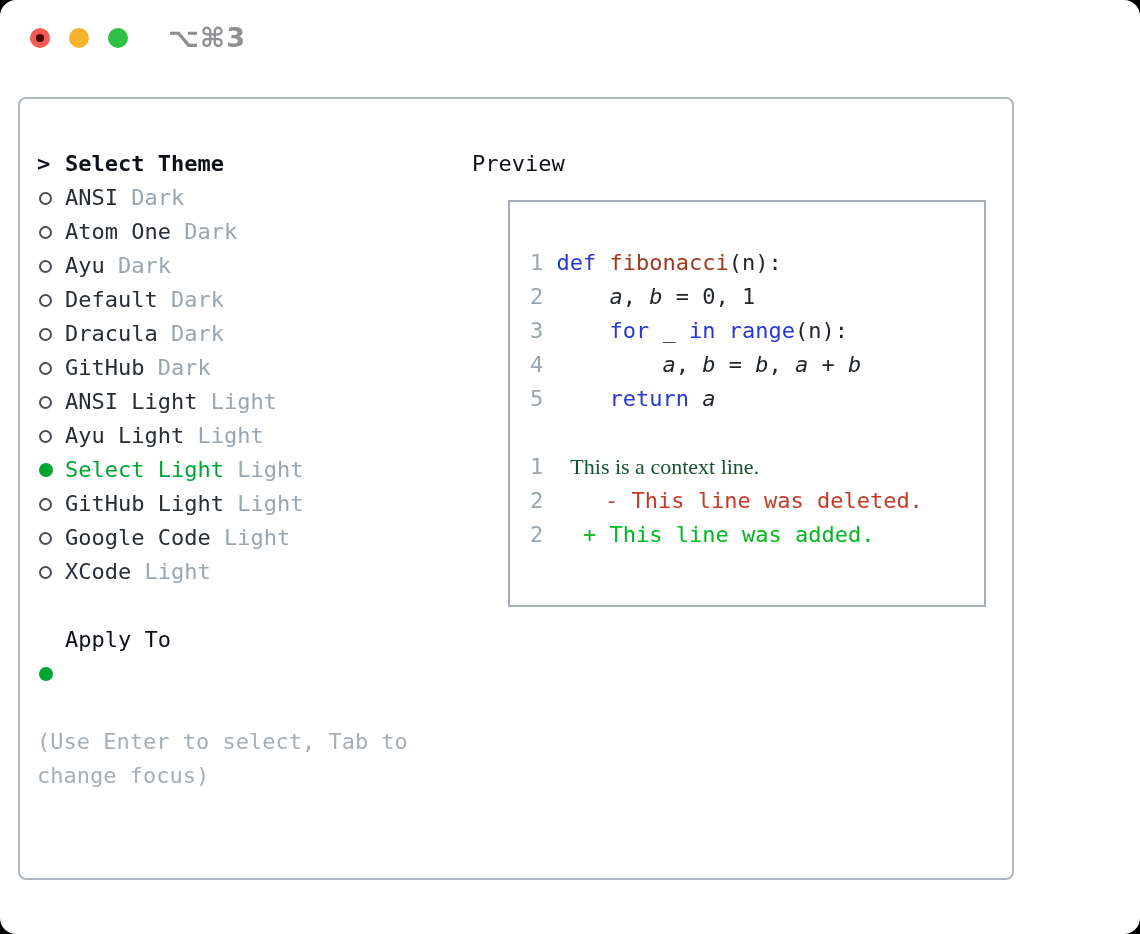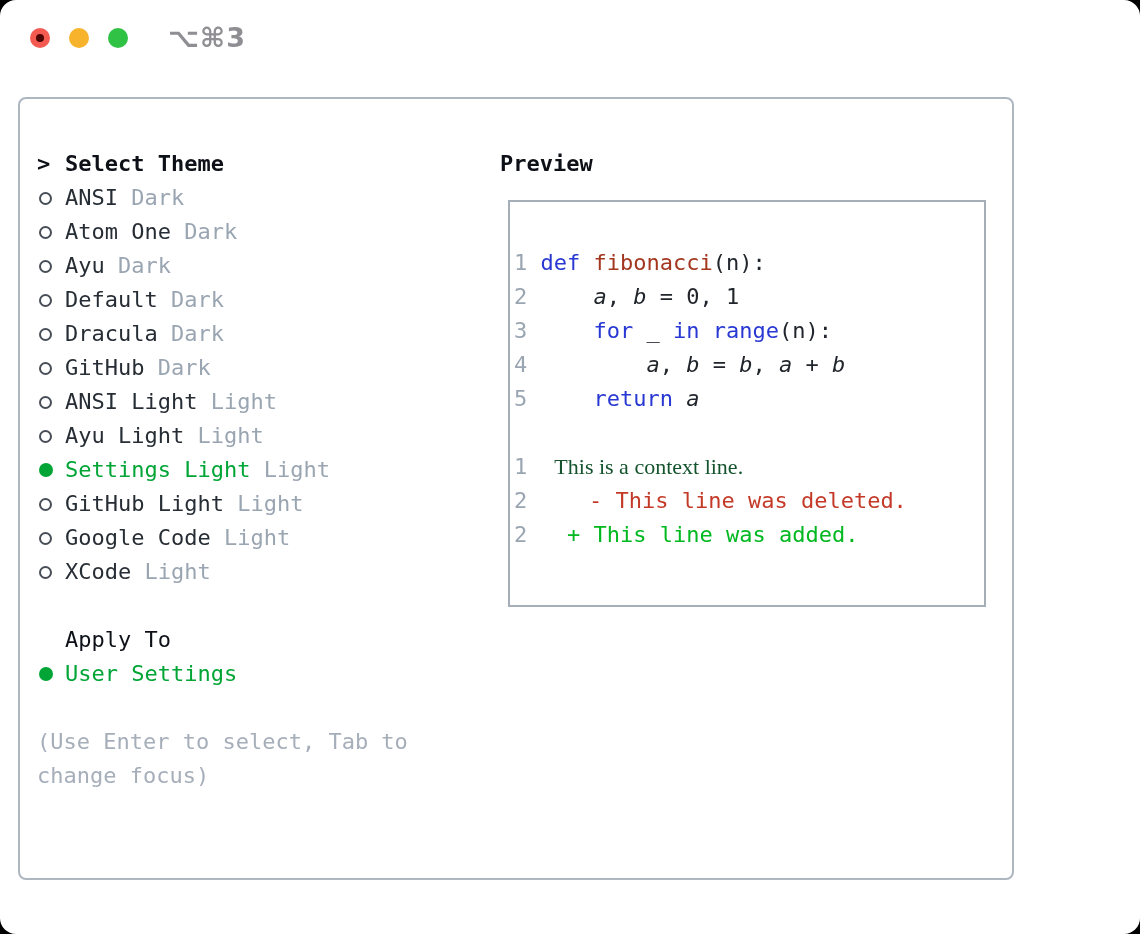--- a/index.html
+++ b/index.html
@@ -45,29 +45,29 @@
   .name{color:#272d34;}
   .selected .name{color:#00a536;}
   .tag{color:#9aa5b2;margin-left:1ch;}
   .apply-title{margin-left:28px;height:34px;line-height:34px;color:#0d1117;}
   .spacer{height:34px;}
   .hint{
     margin-top:34px;width:30ch;color:#a6aeba;line-height:34px;white-space:normal;
   }
   
   .preview-title{
-    position:absolute;left:480px;top:48px;height:34px;line-height:34px;
-    font-size:22px;font-weight:700;color:#0d1117;
+    position:absolute;left:452px;top:48px;height:34px;line-height:34px;
+    font-size:22px;font-weight:400;color:#0d1117;
   }
   .preview-box{
     position:absolute;left:488px;top:101px;width:478px;height:407px;
     border:2px solid #a6aeb8;box-sizing:border-box;background:#fff;
   }
   #code{
-    margin:0;padding:44px 0 0 4px;
+    margin:0;padding:44px 0 0 20px;
     font-family:"DejaVu Sans Mono", monospace;
     font-size:22px;line-height:34px;
   }
   .cl{height:34px;white-space:pre;}
   .ln{display:inline-block;width:1ch;color:#9aa5b2;}
   .tk-plain{color:#21262c;}
   .tk-keyword{color:#2838d2;}
   .tk-function{color:#a3361f;}
   .tk-var{color:#21262c;font-style:italic;}
   .tk-context{color:#14532d;font-family:Liberation Serif, serif;}
@@ -96,32 +96,32 @@
 
       <div id="theme-list">
           <div class="row"><span class="marker"><span class="radio"></span></span><span class="name">ANSI</span><span class="tag">Dark</span></div>
           <div class="row"><span class="marker"><span class="radio"></span></span><span class="name">Atom One</span><span class="tag">Dark</span></div>
           <div class="row"><span class="marker"><span class="radio"></span></span><span class="name">Ayu</span><span class="tag">Dark</span></div>
           <div class="row"><span class="marker"><span class="radio"></span></span><span class="name">Default</span><span class="tag">Dark</span></div>
           <div class="row"><span class="marker"><span class="radio"></span></span><span class="name">Dracula</span><span class="tag">Dark</span></div>
           <div class="row"><span class="marker"><span class="radio"></span></span><span class="name">GitHub</span><span class="tag">Dark</span></div>
           <div class="row"><span class="marker"><span class="radio"></span></span><span class="name">ANSI Light</span><span class="tag">Light</span></div>
           <div class="row"><span class="marker"><span class="radio"></span></span><span class="name">Ayu Light</span><span class="tag">Light</span></div>
-          <div class="row selected"><span class="marker"><span class="radio on"></span></span><span class="name">Settings Light</span><span class="tag">Light</span></div>
+          <div class="row selected"><span class="marker"><span class="radio on"></span></span><span class="name">Select Light</span><span class="tag">Light</span></div>
           <div class="row"><span class="marker"><span class="radio"></span></span><span class="name">GitHub Light</span><span class="tag">Light</span></div>
           <div class="row"><span class="marker"><span class="radio"></span></span><span class="name">Google Code</span><span class="tag">Light</span></div>
           <div class="row"><span class="marker"><span class="radio"></span></span><span class="name">XCode</span><span class="tag">Light</span></div>
         </div>
 
       <div class="spacer"></div>
 
       <div class="apply-title">Apply To</div>
 
       <div id="apply-list">
-          <div class="row selected"><span class="marker"><span class="radio on"></span></span><span class="name">User Settings</span></div>
+          <div class="row selected"><span class="marker"><span class="radio on"></span></span></div>
         </div>
 
       <div class="hint">(Use Enter to select, Tab to change focus)</div>
     </div>
 
     <div class="preview-title">Preview</div>
 
     <div class="preview-box">
       <pre id="code"><div class="cl"><span class="ln">1</span><span class="tk-plain"> </span><span class="tk-keyword">def</span><span class="tk-plain"> </span><span class="tk-function">fibonacci</span><span class="tk-plain">(n):</span></div><div class="cl"><span class="ln">2</span><span class="tk-plain">     </span><span class="tk-var">a</span><span class="tk-plain">, </span><span class="tk-var">b</span><span class="tk-plain"> = 0, 1</span></div><div class="cl"><span class="ln">3</span><span class="tk-plain">     </span><span class="tk-keyword">for</span><span class="tk-plain"> _ </span><span class="tk-keyword">in</span><span class="tk-plain"> </span><span class="tk-keyword">range</span><span class="tk-plain">(n):</span></div><div class="cl"><span class="ln">4</span><span class="tk-plain">         </span><span class="tk-var">a</span><span class="tk-plain">, </span><span class="tk-var">b</span><span class="tk-plain"> = </span><span class="tk-var">b</span><span class="tk-plain">, </span><span class="tk-var">a</span><span class="tk-plain"> + </span><span class="tk-var">b</span></div><div class="cl"><span class="ln">5</span><span class="tk-plain">     </span><span class="tk-keyword">return</span><span class="tk-plain"> </span><span class="tk-var">a</span></div><div class="cl"><span class="ln"></span></div><div class="cl"><span class="ln">1</span><span class="tk-context">     This is a context line.</span></div><div class="cl"><span class="ln">2</span><span class="tk-plain">   </span><span class="tk-removed">- This line was deleted.</span></div><div class="cl"><span class="ln">2</span><span class="tk-plain">   </span><span class="tk-added">+ This line was added.</span></div></pre>
     </div>

